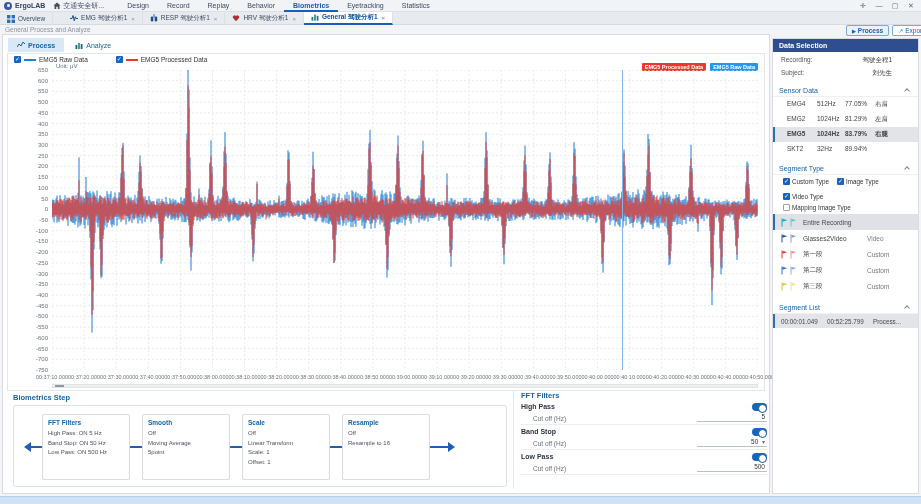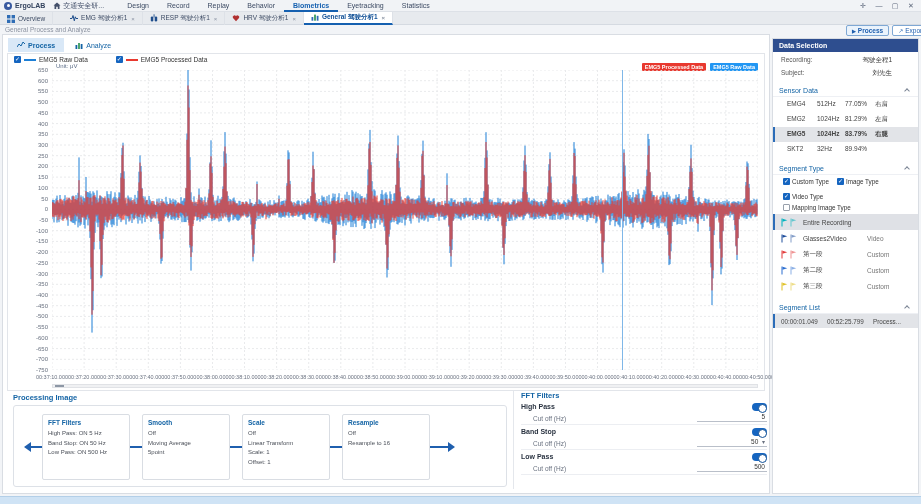--- a/index.html
+++ b/index.html
@@ -296,21 +296,21 @@
           <span class="xtick" style="left: 636.727px; top: 320px;">00:40:20.000</span>
           <span class="xtick" style="left: 668.818px; top: 320px;">00:40:30.000</span>
           <span class="xtick" style="left: 700.909px; top: 320px;">00:40:40.000</span>
           <span class="xtick" style="left: 733px; top: 320px;">00:40:50.000</span>
         </div>
       <div id="hscroll">
           <span class="handle"></span>
         </div>
     </div>
 
-    <div id="ps-title">Processing Image</div>
+    <div id="ps-title">Biometrics Step</div>
     <div id="ps-box">
         <span class="ps-arrow left" style="left: 10px;"></span>
         <span class="ps-line" style="left: 16px; width: 12px;"></span>
         <div class="ps-card" style="left: 28px;">
           <div class="t">FFT Filters</div>
           <div class="l">High Pass: ON  5 Hz</div>
           <div class="l">Band Stop: ON  50 Hz</div>
           <div class="l">Low Pass: ON  500 Hz</div>
         </div>
         <span class="ps-line" style="left: 116px; width: 12px;"></span>

